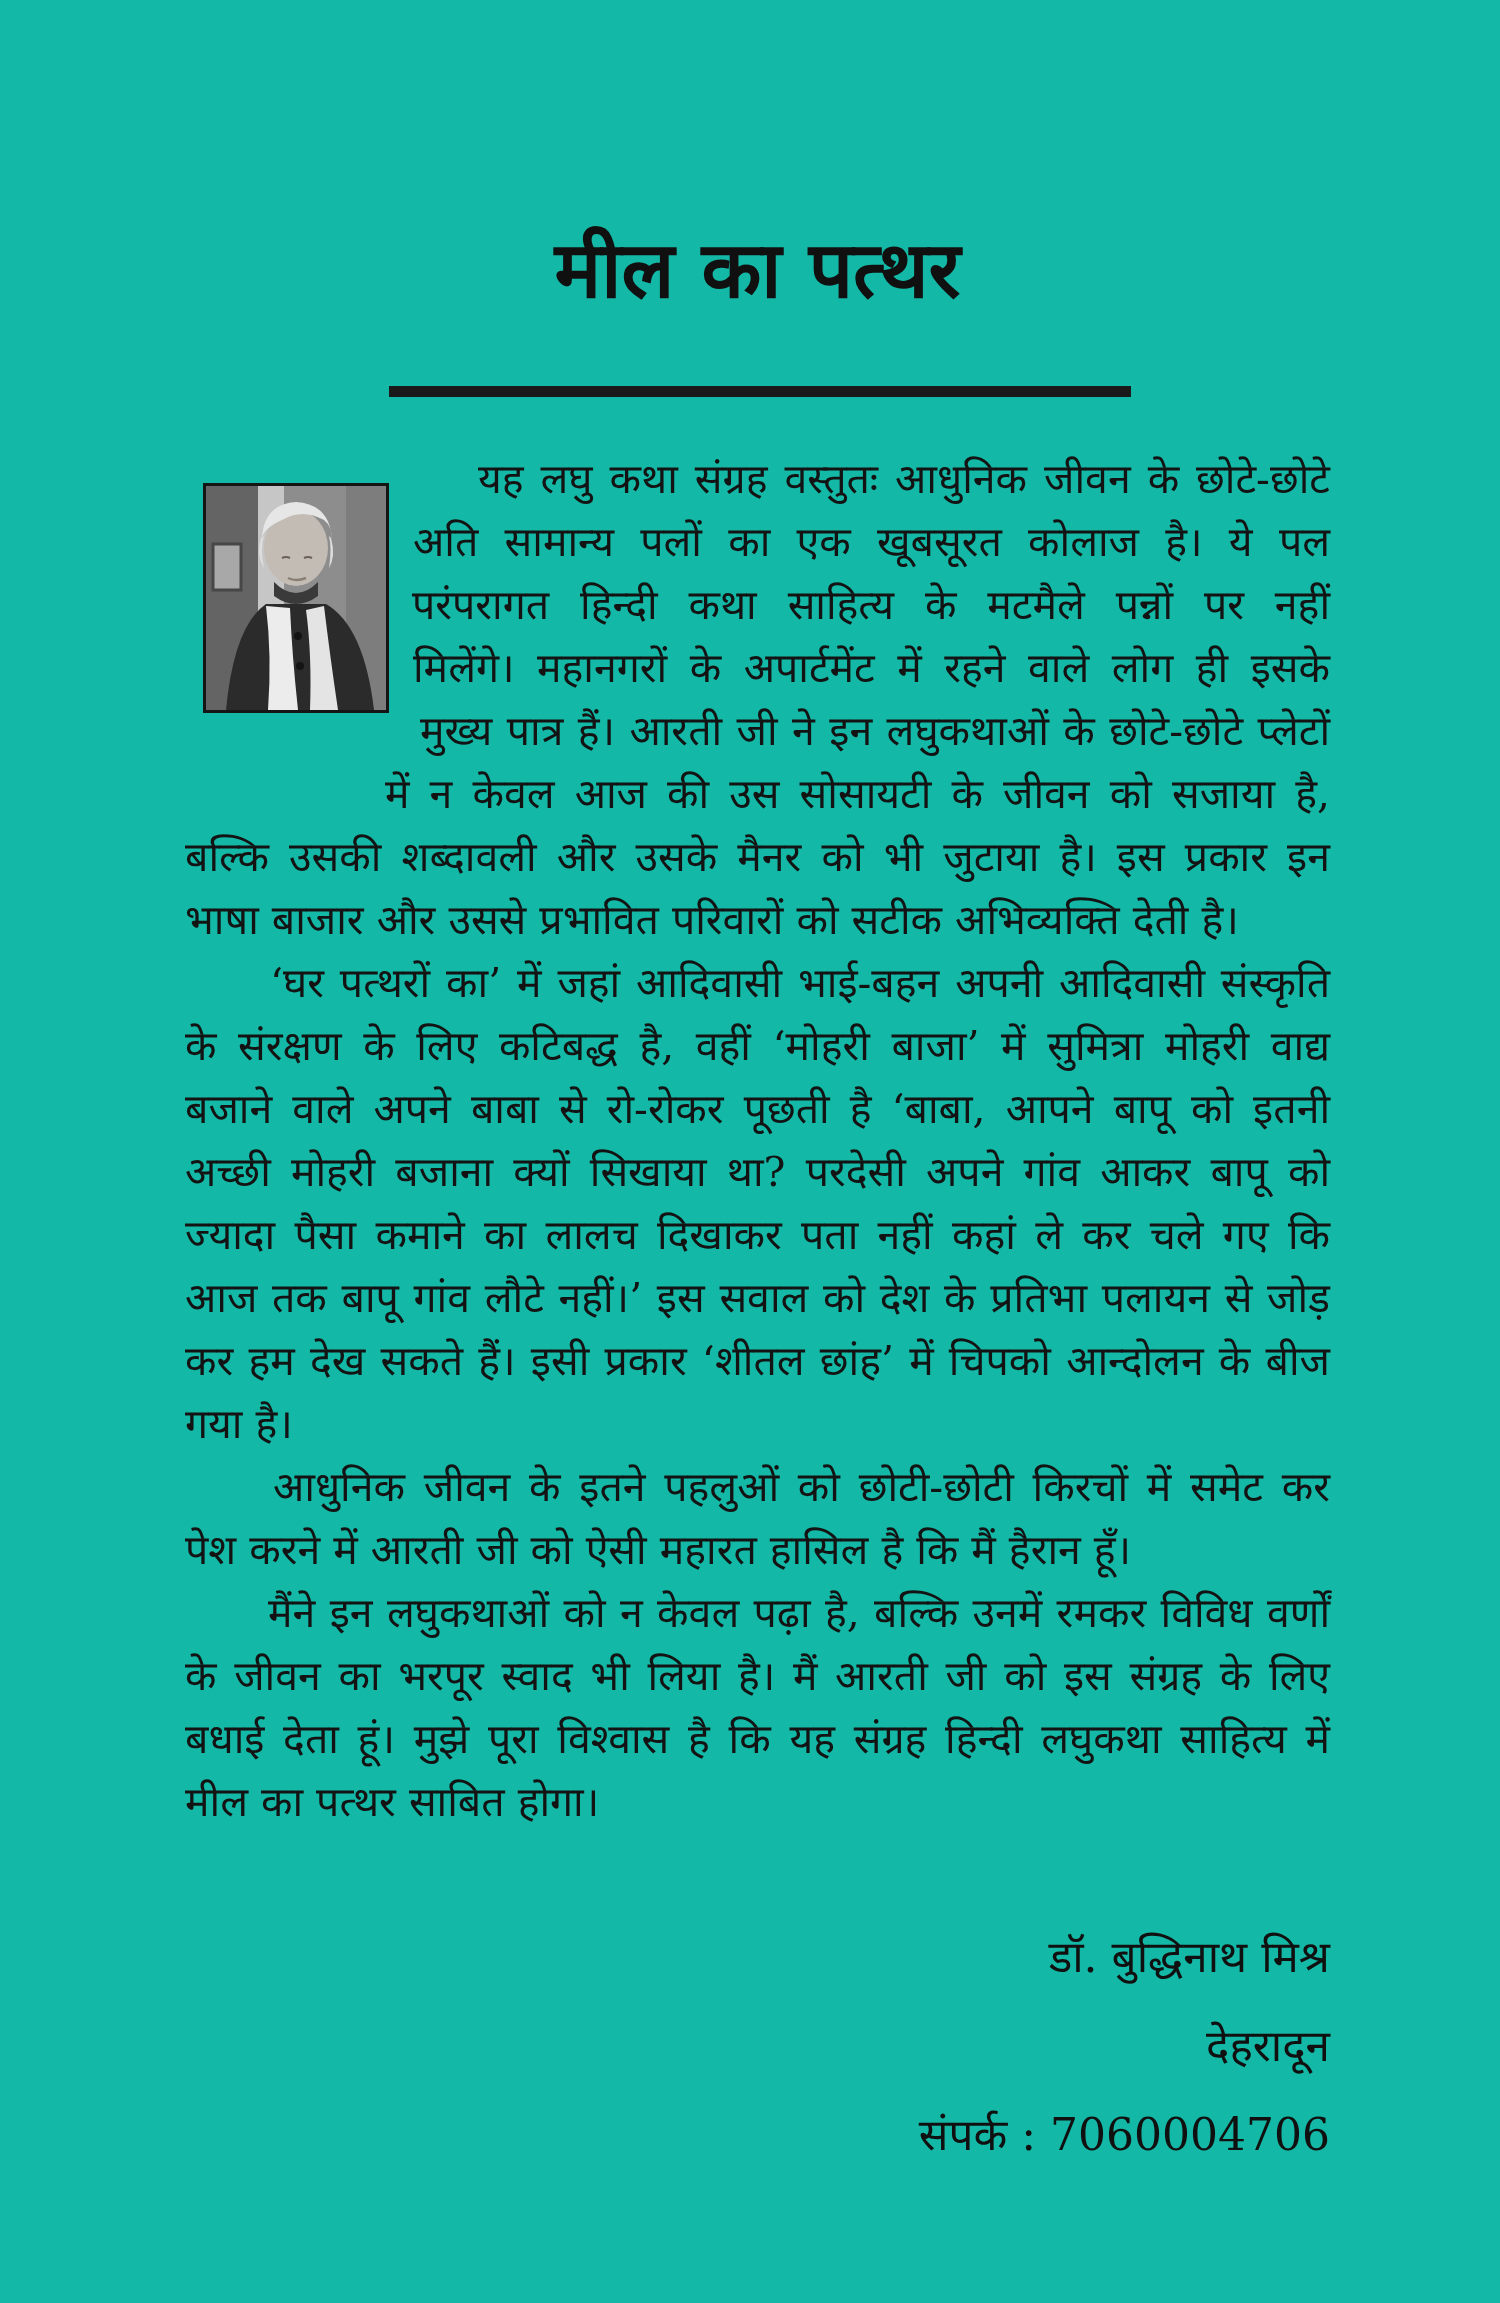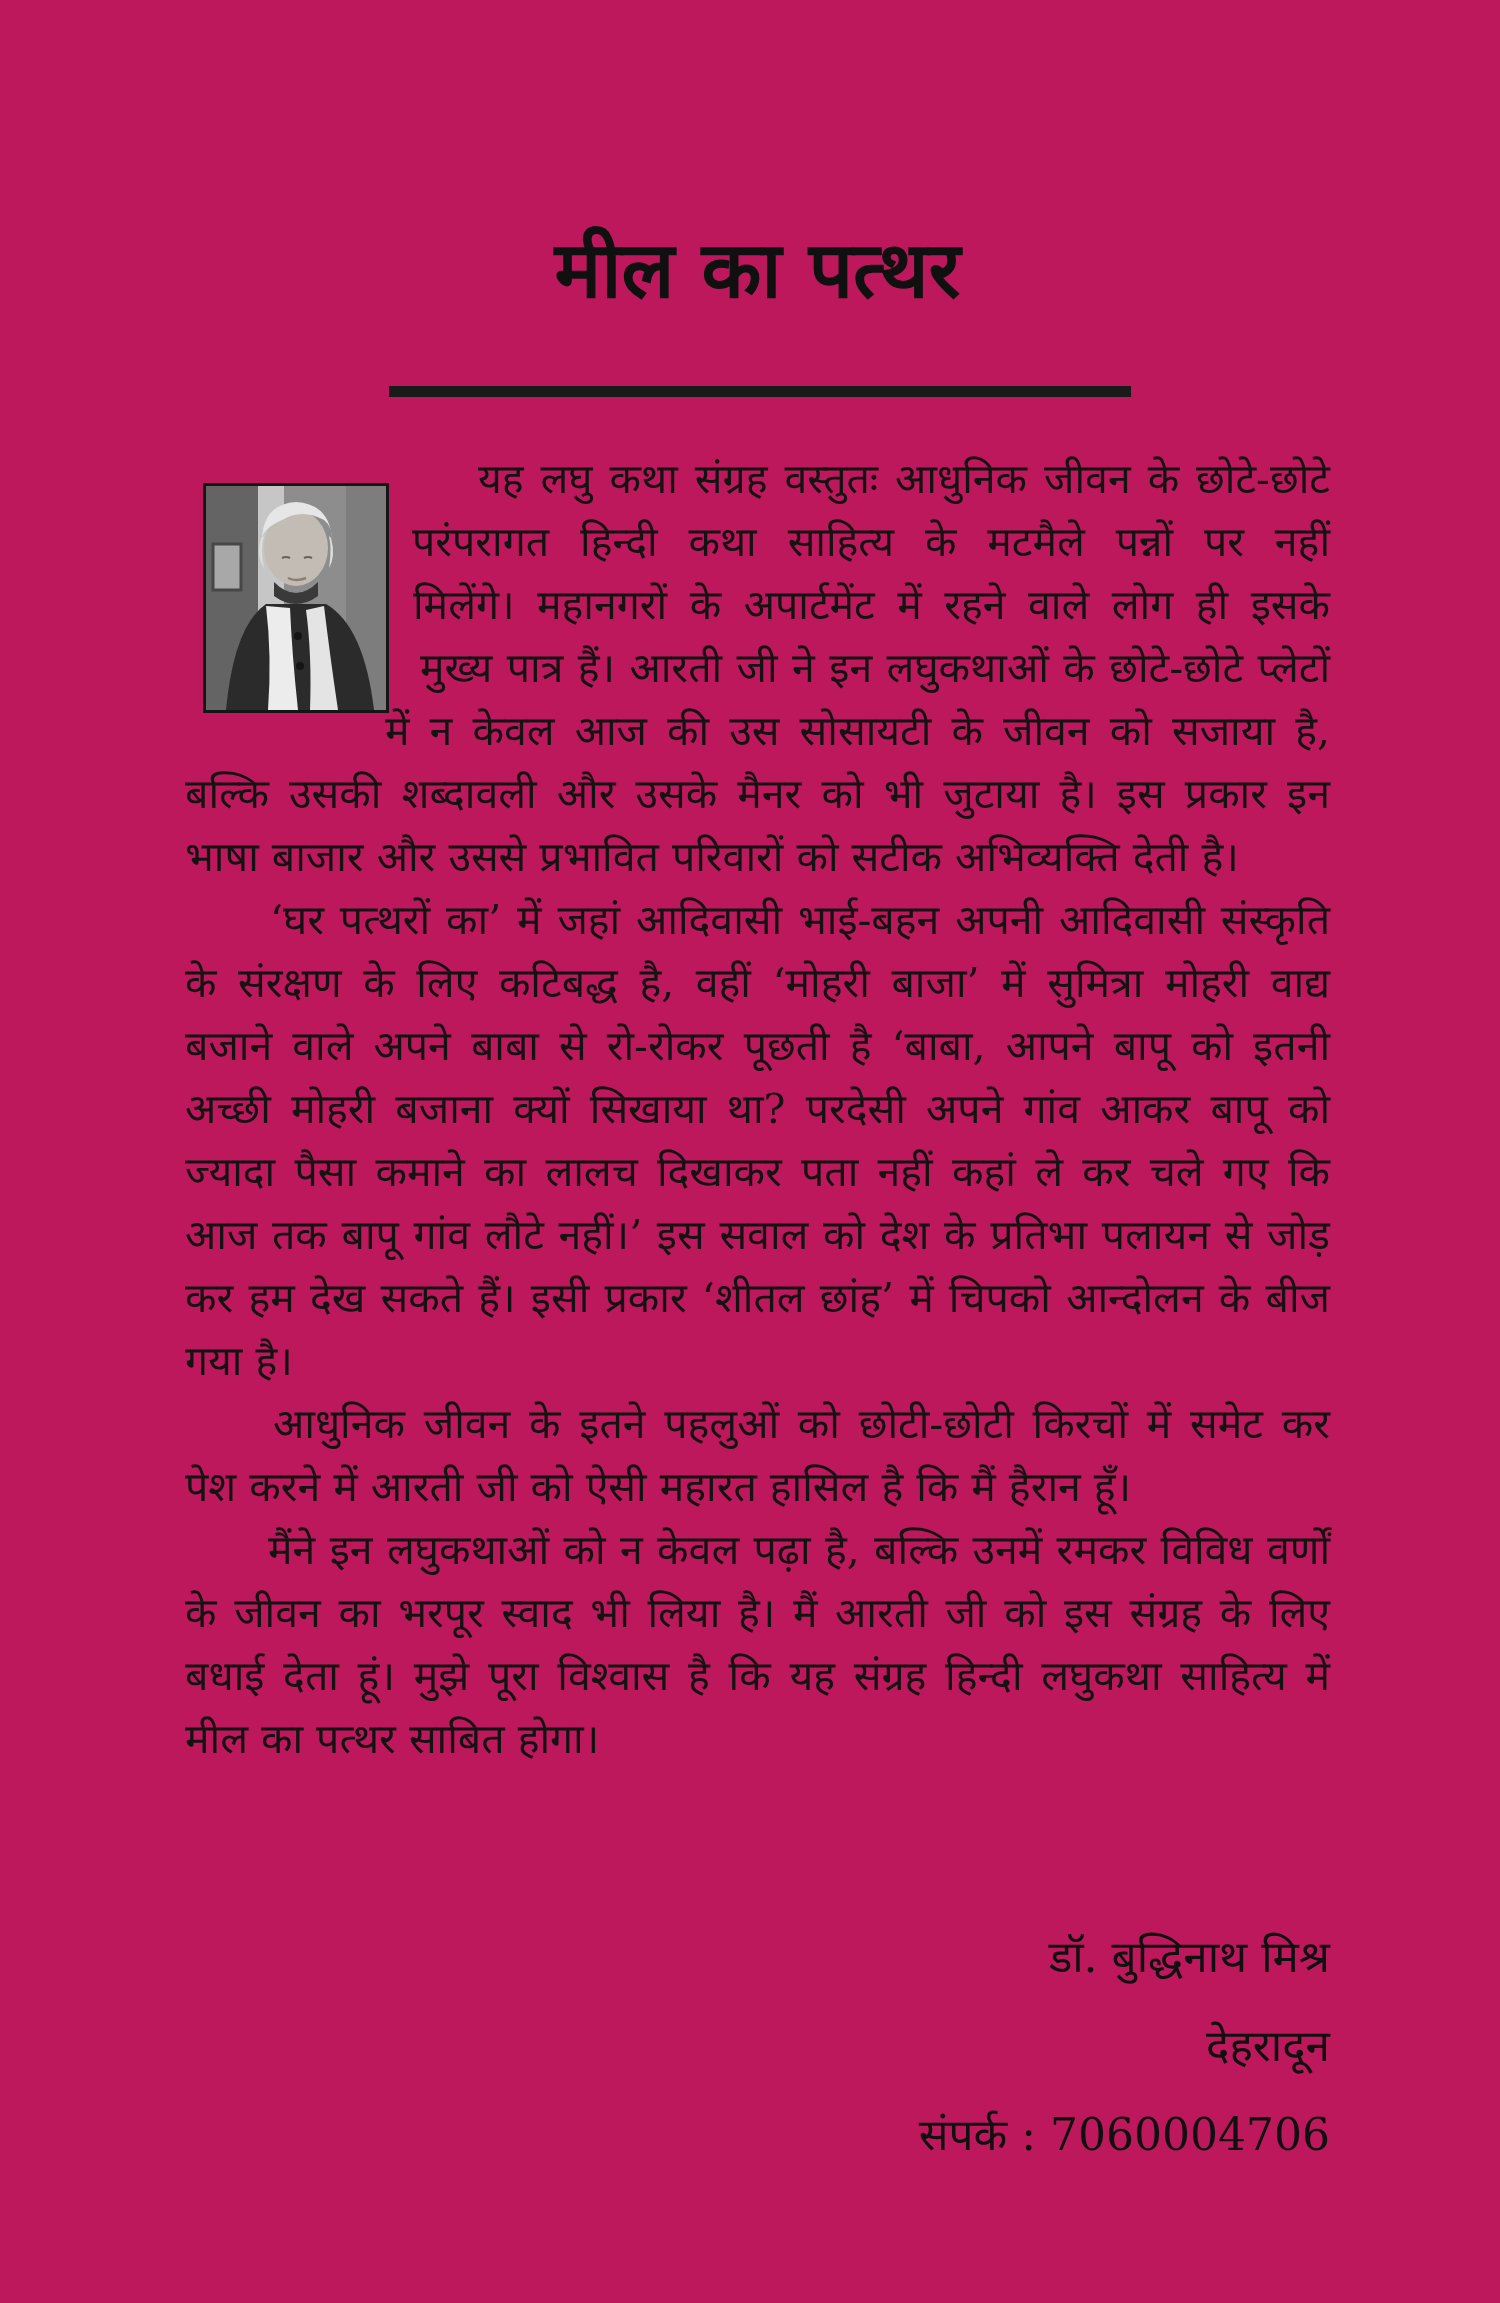--- a/index.html
+++ b/index.html
@@ -1,19 +1,19 @@
 <!DOCTYPE html>
 <html><head>
 <meta charset="utf-8">
 <style>
   html,body{margin:0;padding:0;background:#ffffff;}
   .page{
     position:relative;
     width:1500px;height:2303px;
-    background:#be185d;
+    background:#14b8a6;
     font-family:"DejaVu Sans",sans-serif;
     color:#111111;
     overflow:hidden;
   }
   .title{
     position:absolute;top:168px;left:185px;width:1145px;
     text-align:center;
     font-size:78px;line-height:100px;font-weight:700;
     color:#101010;
     font-family:"DejaVu Serif","DejaVu Sans",serif;
@@ -81,20 +81,21 @@
       <path d="M55 52 Q50 70 58 82 Q54 62 58 50 Z" fill="#dddddd"></path>
       <path d="M125 52 Q130 70 123 82 Q126 62 123 50 Z" fill="#dddddd"></path>
       <path d="M76 72 Q80 70 84 72" stroke="#6b6257" stroke-width="2" fill="none"></path>
       <path d="M98 72 Q102 70 106 72" stroke="#6b6257" stroke-width="2" fill="none"></path>
       <path d="M82 92 Q90 96 100 92" stroke="#8a7f72" stroke-width="2.5" fill="none"></path>
     </svg>
   </div>
 
   <div class="bodytext">
     <div class="line j i293">यह लघु कथा संग्रह वस्तुतः आधुनिक जीवन के छोटे-छोटे</div>
+    <div class="line j i228">अति सामान्य पलों का एक खूबसूरत कोलाज है। ये पल</div>
     <div class="line j i227">परंपरागत हिन्दी कथा साहित्य के मटमैले पन्नों पर नहीं</div>
     <div class="line j i228">मिलेंगे। महानगरों के अपार्टमेंट में रहने वाले लोग ही इसके</div>
     <div class="line j i235">मुख्य पात्र हैं। आरती जी ने इन लघुकथाओं के छोटे-छोटे प्लेटों</div>
     <div class="line j i200">में न केवल आज की उस सोसायटी के जीवन को सजाया है,</div>
     <div class="line j">बल्कि उसकी शब्दावली और उसके मैनर को भी जुटाया है। इस प्रकार इन</div>
     <div class="line">भाषा बाजार और उससे प्रभावित परिवारों को सटीक अभिव्यक्ति देती है।</div>
     <div class="line j i85">‘घर पत्थरों का’ में जहां आदिवासी भाई-बहन अपनी आदिवासी संस्कृति</div>
     <div class="line j">के संरक्षण के लिए कटिबद्ध है, वहीं ‘मोहरी बाजा’ में सुमित्रा मोहरी वाद्य</div>
     <div class="line j">बजाने वाले अपने बाबा से रो-रोकर पूछती है ‘बाबा, आपने बापू को इतनी</div>
     <div class="line j">अच्छी मोहरी बजाना क्यों सिखाया था? परदेसी अपने गांव आकर बापू को</div>

